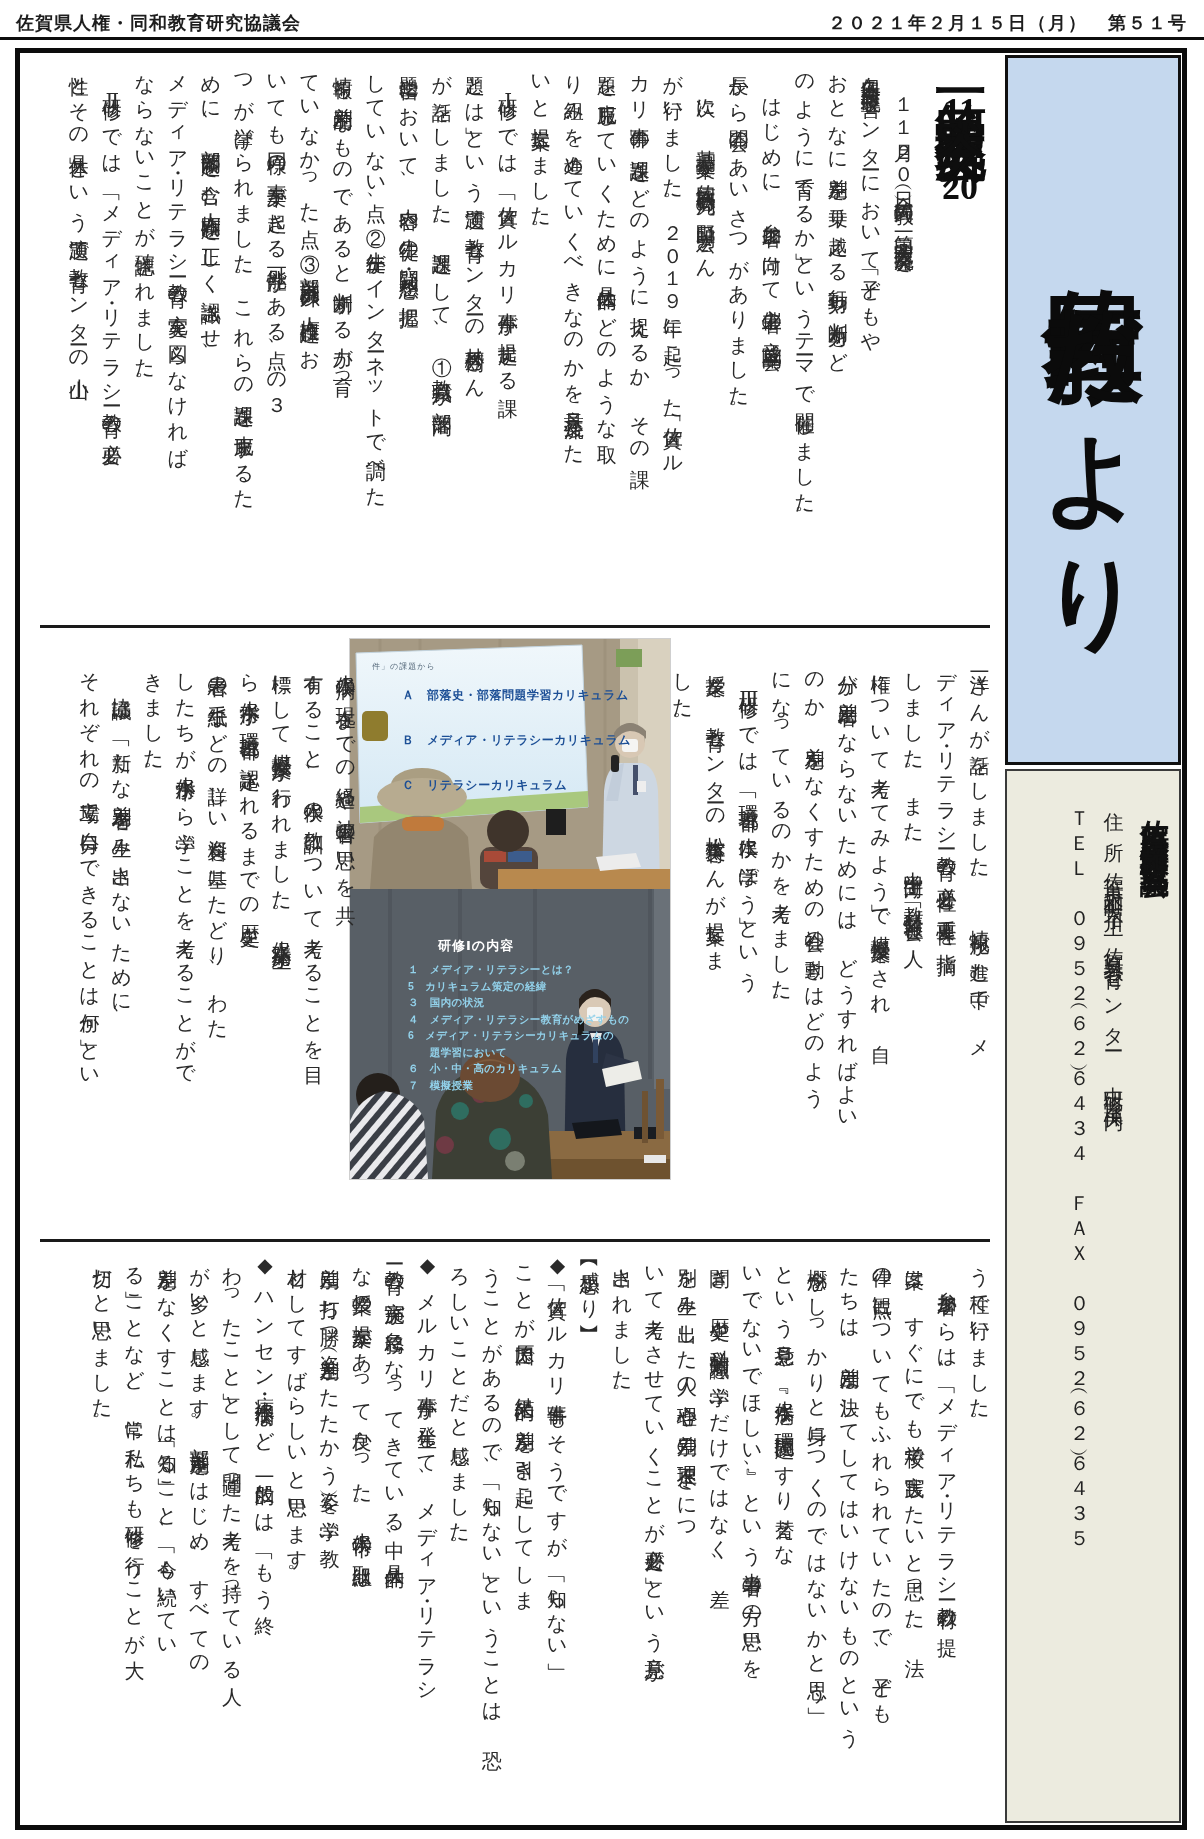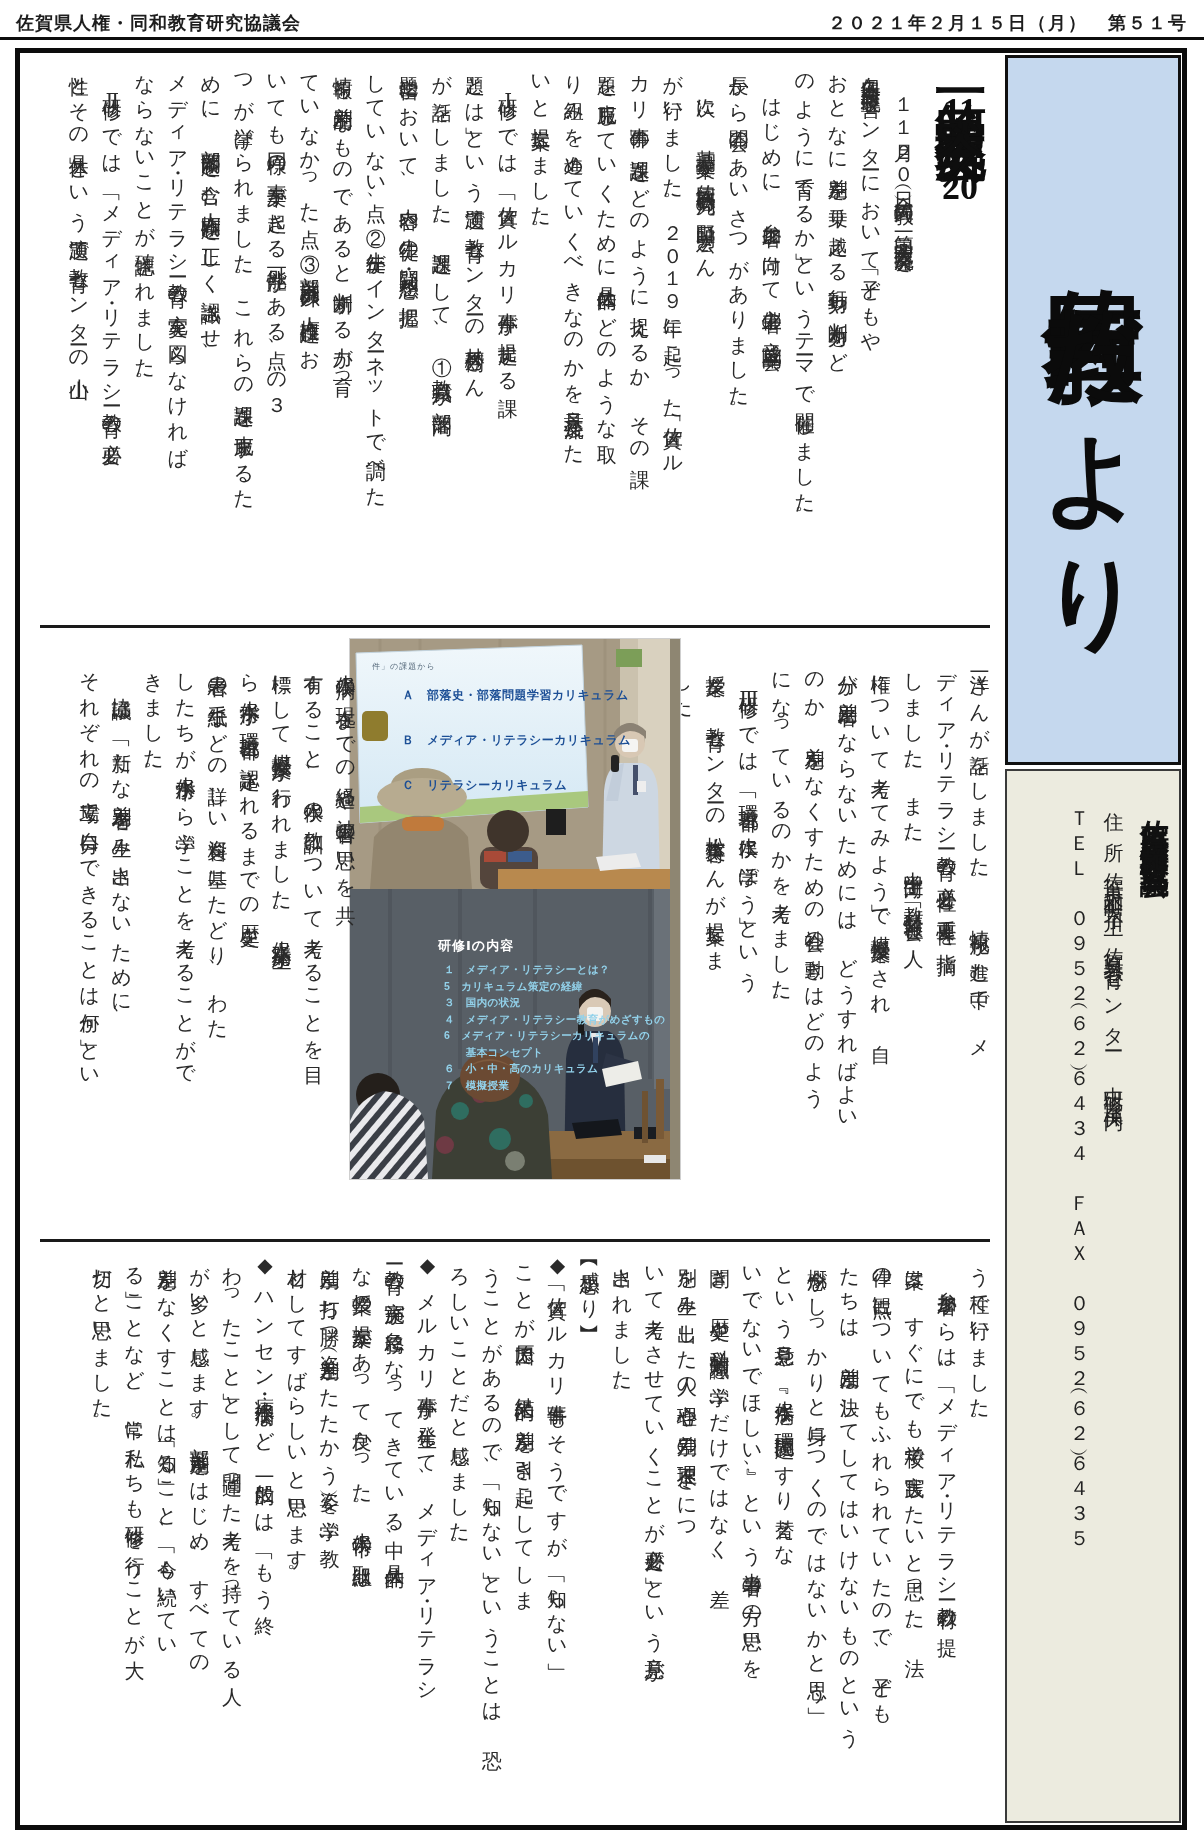--- a/index.html
+++ b/index.html
@@ -44,37 +44,37 @@
   .div1{top:572px;}
   .div2{top:1186px;}
   
   .article2{position:absolute;left:20px;top:584px;width:950px;height:598px;}
   .a2-right{position:absolute;right:0;top:22px;height:566px;}
   .a2-left{position:absolute;left:0;top:22px;height:566px;width:316px;justify-content:flex-start;}
   .a2-left .vcol{margin-left:12px;}
   
   .photo{
     position:absolute;left:310px;top:2px;width:320px;height:540px;
-    background:#8e8672;overflow:hidden;box-shadow:0 0 0 1px #cfcfcf;padding-left:10px;
+    background:#8e8672;overflow:hidden;box-shadow:0 0 0 1px #cfcfcf;
   }
   .photo svg{position:absolute;left:0;top:0;}
   .slideA-caption{
     position:absolute;left:22px;top:22px;font-size:8px;color:#55687a;
     font-family:"Liberation Sans","DejaVu Sans",sans-serif;letter-spacing:1px;
   }
   .slideA-items{position:absolute;left:52px;top:48px;}
   .slideA-items div{
     font-size:12px;font-weight:700;color:#1c4f96;height:45px;
     font-family:"Liberation Sans","DejaVu Sans",sans-serif;letter-spacing:.5px;
   }
   .slideB-title{
     position:absolute;left:88px;top:298px;font-size:13px;font-weight:700;color:#ffffff;
     font-family:"Liberation Sans","DejaVu Sans",sans-serif;letter-spacing:1px;
   }
-  .slideB-items{position:absolute;left:58px;top:322px;margin-left:36px;}
+  .slideB-items{position:absolute;left:58px;top:322px;}
   .slideB-items div{
     font-size:10.5px;font-weight:700;color:#92d1ea;line-height:16.5px;
     font-family:"Liberation Sans","DejaVu Sans",sans-serif;white-space:pre;letter-spacing:.4px;
   }
   
   .article3{position:absolute;left:20px;top:1200px;width:950px;height:570px;}
   .article3 .vcol{margin-left:12.5px;}
   
   .masthead-box{
     position:absolute;left:985px;top:2px;width:176px;height:710px;
@@ -274,21 +274,21 @@
           <div>Ｂ　メディア・リテラシーカリキュラム</div>
           <div>Ｃ　リテラシーカリキュラム</div>
         </div>
       <div class="slideB-title">研修Ⅰの内容</div>
       <div class="slideB-items">
           <div>１　メディア・リテラシーとは？</div>
           <div>5　カリキュラム策定の経緯</div>
           <div>３　国内の状況</div>
           <div>４　メディア・リテラシー教育がめざすもの</div>
           <div>6　メディア・リテラシーカリキュラムの</div>
-          <div>　　基本コンセプト</div>
+          <div>　　題学習において</div>
           <div>６　小・中・高のカリキュラム</div>
           <div>７　模擬授業</div>
         </div>
     </div>
 
     <div class="a2-left vflow">
         <div class="vcol">水俣病の現在までの経過や被害者の思いを共</div>
         <div class="vcol">有すること、水俣の教訓について考えることを目</div>
         <div class="vcol">標にして模擬授業が行われました。水俣病発生か</div>
         <div class="vcol">ら水俣市が環境首都に認定されるまでの歴史を、</div>

